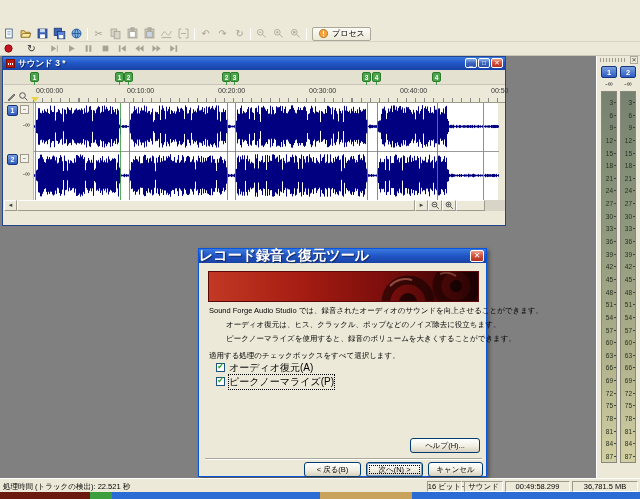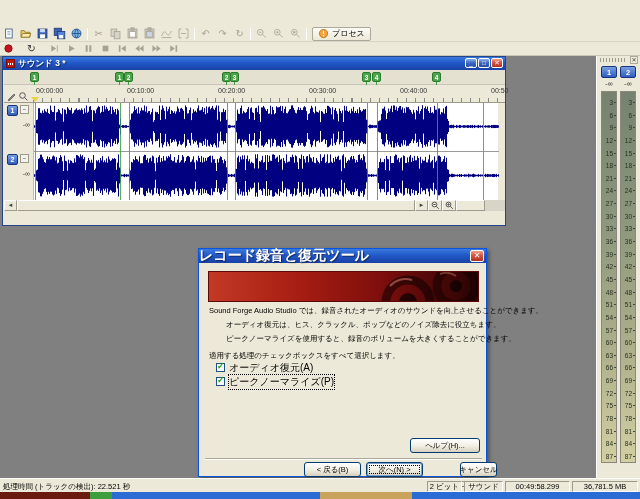--- a/index.html
+++ b/index.html
@@ -555,27 +555,27 @@
               <span class="ck">✓</span>
             </span>
             <span class="chk-label">ピークノーマライズ(P)</span>
           </div>
         </div>
 
       <div class="xpbtn" style="left:211px;top:189px;width:70px;">ヘルプ(H)...</div>
       <div class="dlg-sep"></div>
       <div class="xpbtn" style="left:105px;top:213px;width:57px;">&lt; 戻る(B)</div>
       <div class="xpbtn default" style="left:167px;top:213px;width:57px;">次へ(N) &gt;</div>
-      <div class="xpbtn" style="left:229px;top:213px;width:37px;margin-left:32px;">キャンセル</div>
+      <div class="xpbtn" style="left:229px;top:213px;width:55px;">キャンセル</div>
     </div>
   </div>
 
   <div class="statusbar">
     <span class="sb-left">処理時間 (トラックの検出): 22.521 秒</span>
-    <span id="status-cells"><span class="sb-cell" style="left: 383px; width: 50px; margin-left: 44px;">44,100 Hz</span><span class="sb-cell" style="left: 427px; width: 35px;">2 ビット</span><span class="sb-cell" style="left: 464px; width: 39px;">サウンド</span><span class="sb-cell" style="left: 505px; width: 65px;">00:49:58.299</span><span class="sb-cell" style="left: 572px; width: 66px;">36,781.5 MB</span></span>
+    <span id="status-cells"><span class="sb-cell" style="left: 383px; width: 50px; margin-left: 44px;">44,100 Hz</span><span class="sb-cell" style="left: 427px; width: 35px;">16 ビット</span><span class="sb-cell" style="left: 464px; width: 39px;">サウンド</span><span class="sb-cell" style="left: 505px; width: 65px;">00:49:58.299</span><span class="sb-cell" style="left: 572px; width: 66px;">36,781.5 MB</span></span>
   </div>
 
   <div class="bottomstrip" id="bottomstrip">
       <div style="width: 90px; background: rgb(107, 26, 16);"></div>
       <div style="width: 22px; background: rgb(60, 158, 60);"></div>
       <div style="width: 208px; background: rgb(42, 108, 212);"></div>
       <div style="width: 92px; background: rgb(201, 163, 91);"></div>
       <div style="width: 228px; background: rgb(42, 108, 212);"></div>
     </div>
 </div>

